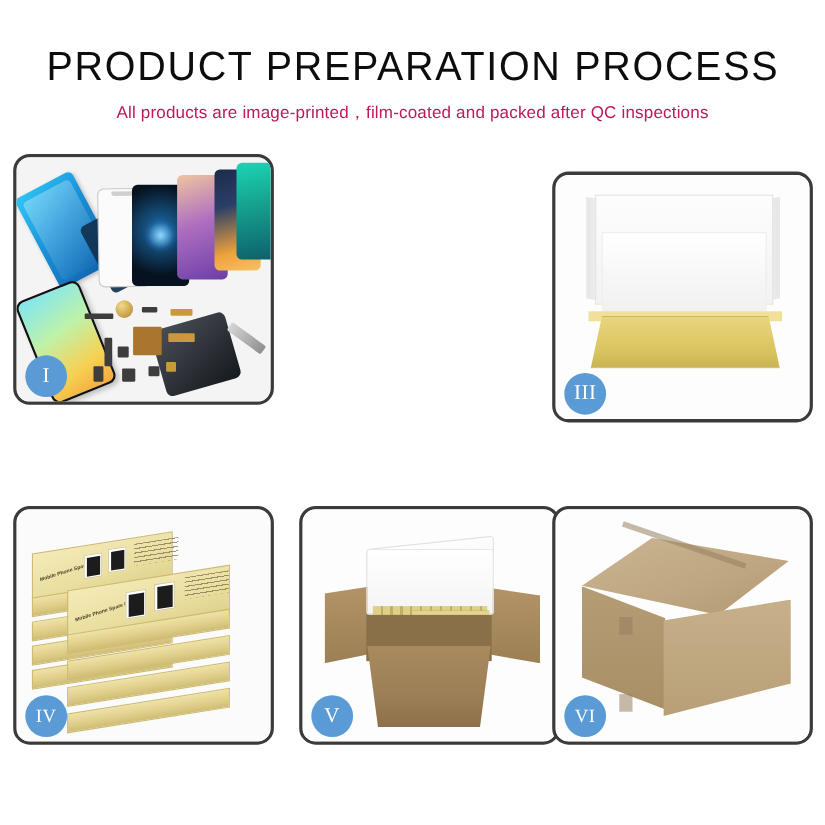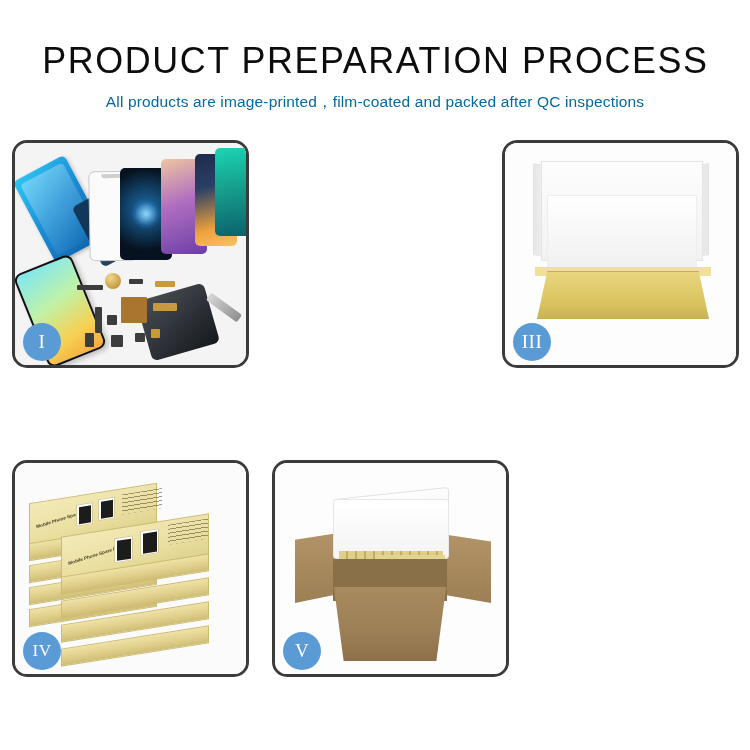--- a/index.html
+++ b/index.html
@@ -18,37 +18,37 @@
   .title {
     margin-top:42px;
     font-family:"Liberation Sans", sans-serif;
     font-size:37px; font-weight:400; color:#0d0d0d;
     letter-spacing:1.6px; line-height:1; white-space:nowrap;
     transform:scaleX(0.97); transform-origin:center;
   }
   .subtitle {
     margin-top:13px;
     font-family:"Liberation Sans", sans-serif;
-    font-size:15.5px; font-weight:400; color:#0369a1;
+    font-size:15.5px; font-weight:400; color:#be185d;
     letter-spacing:0.15px; white-space:nowrap;
   }
 
   
   .grid { position:absolute; top:140px; left:12px; width:727px; height:537px; }
 
   .panel {
     position:absolute;
     border:3px solid #3b3b3b;
     border-radius:15px;
     background:#f3f3f3;
     overflow:hidden;
   }
   .p1 { left:0px;   top:0px;   width:237px; height:228px; }
   .p2 { left:260px; top:0px;   width:237px; height:228px; }
-  .p3 { left:490px; top:0px;   width:237px; height:228px; }
+  .p3 { left:490px; top:16px;   width:237px; height:228px; }
   .p4 { left:0px;   top:320px; width:237px; height:217px; }
   .p5 { left:260px; top:320px; width:237px; height:217px; }
   .p6 { left:490px; top:320px; width:237px; height:217px; }
 
   .stage { position:absolute; inset:0; }
 
   
   .badge {
     position:absolute; left:8px; bottom:4px;
     width:38px; height:38px; border-radius:50%;
@@ -298,15 +298,26 @@
         <div class="cflap r"></div>
         <div class="foambox"></div>
         <div class="ytray"></div>
         <div class="ytray b"></div>
         <div class="cinner"></div>
         <div class="cbody"></div>
       </div>
       <div class="badge">V</div>
     </div>
 
+    <div class="panel p6">
+      <div class="stage">
+        <div class="ctop"></div>
+        <div class="cleft"></div>
+        <div class="cright"></div>
+        <div class="tape" style="left:58px; top:30px; width:118px; height:5px; transform:rotate(19deg);"></div>
+        <div class="tape" style="left:58px; top:98px; width:12px; height:16px;"></div>
+        <div class="tape" style="left:58px; top:168px; width:12px; height:16px;"></div>
+      </div>
+      <div class="badge lg">VI</div>
+    </div>
 
   </div>
 </div>
 
 </body></html>

